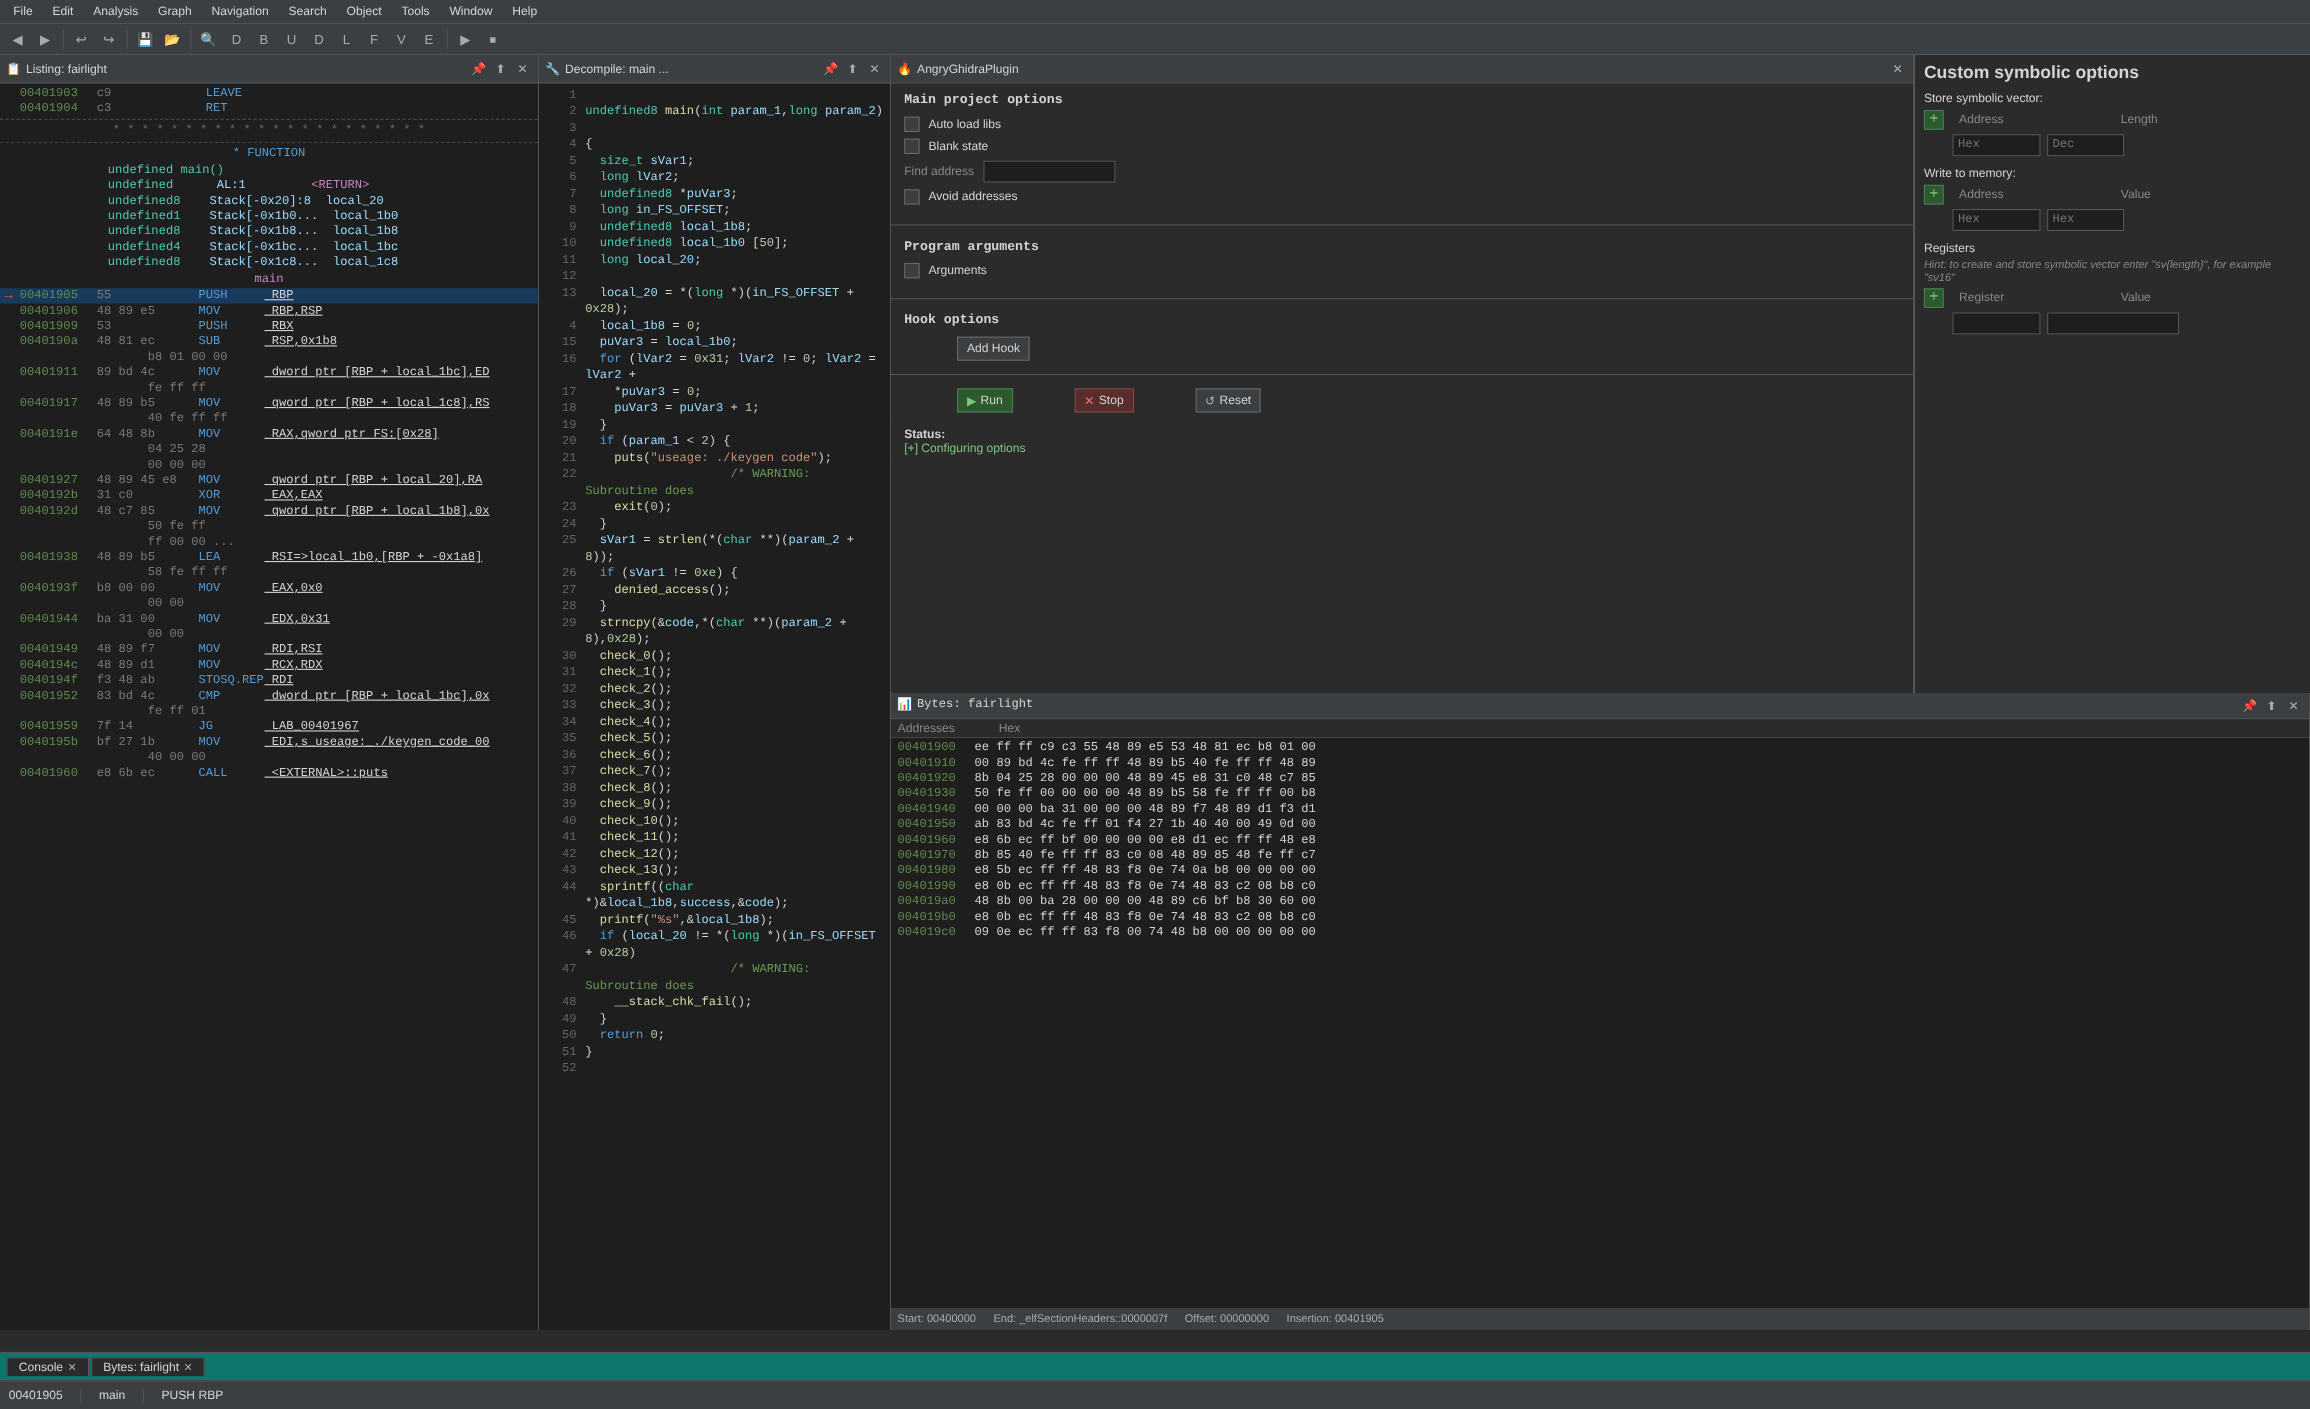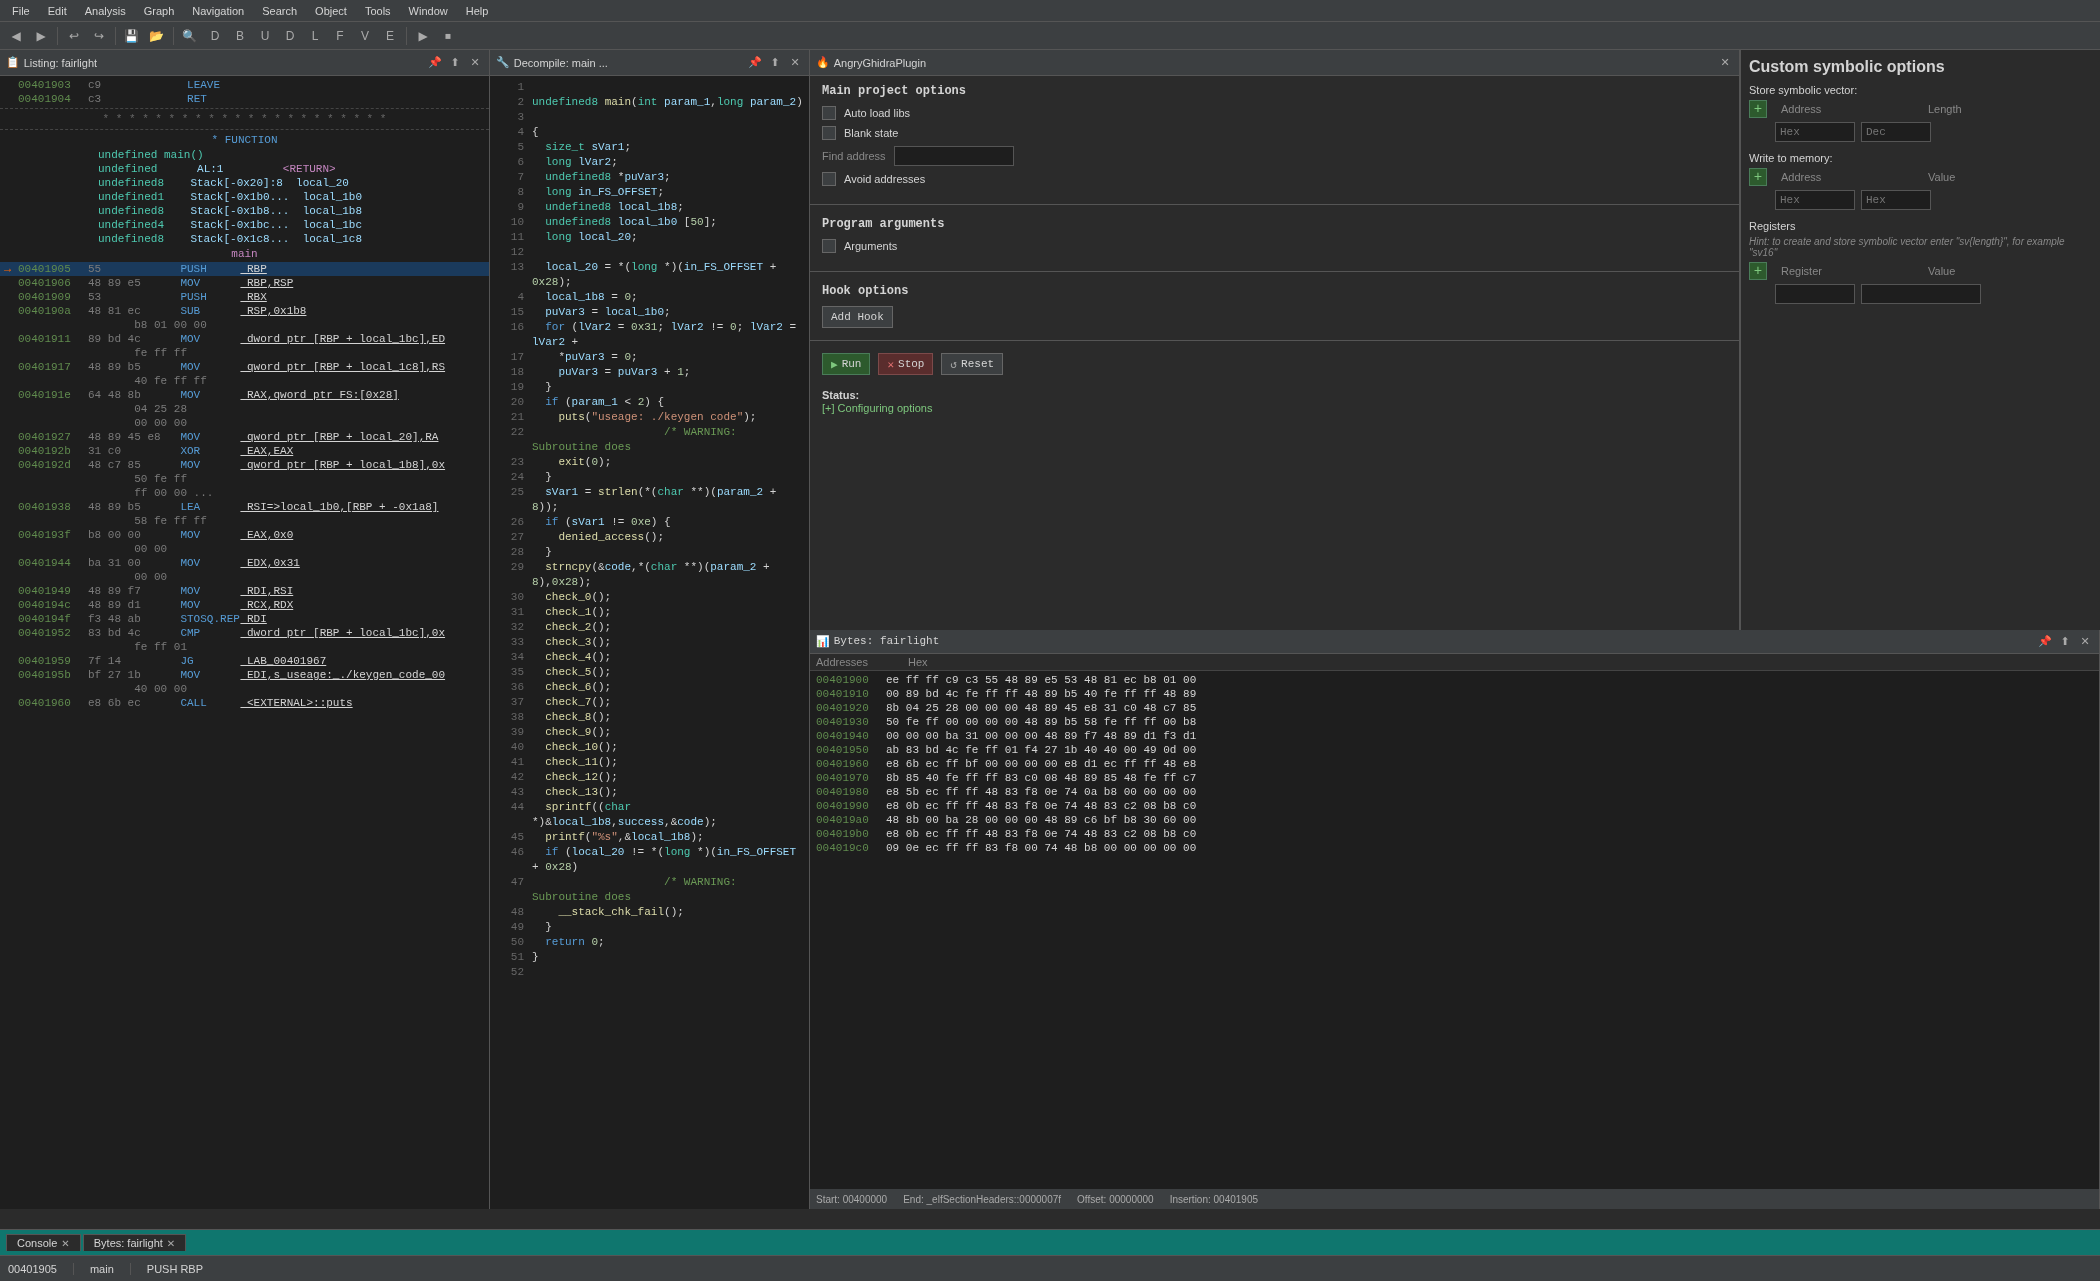--- a/index.html
+++ b/index.html
@@ -213,26 +213,27 @@
       font-family: 'Courier New', monospace;
     }
     .ag-input-sm { width: 80px; }
     .ag-input-md { width: 120px; }
     .ag-btn {
       background: #3c3f41;
       border: 1px solid #666;
       color: #d4d4d4;
       height: 22px;
       padding: 0 8px;
-      font-family: Liberation Mono, monospace;
+      font-family: Liberation Sans, sans-serif;
       font-size: 11px;
       cursor: pointer;
       display: flex;
       align-items: center;
       gap: 4px;
+      margin-left: 48px;
     }
     .ag-btn-run { background: #2d5a2d; border-color: #4a7c59; }
     .ag-btn-stop { background: #5a2d2d; border-color: #7c4a4a; }
     .ag-btn-reset { background: #3c3f41; border-color: #666; }
     .plus-btn {
       width: 18px;
       height: 18px;
       background: #2d5a2d;
       border: 1px solid #4a7c59;
       color: #7ec87e;

